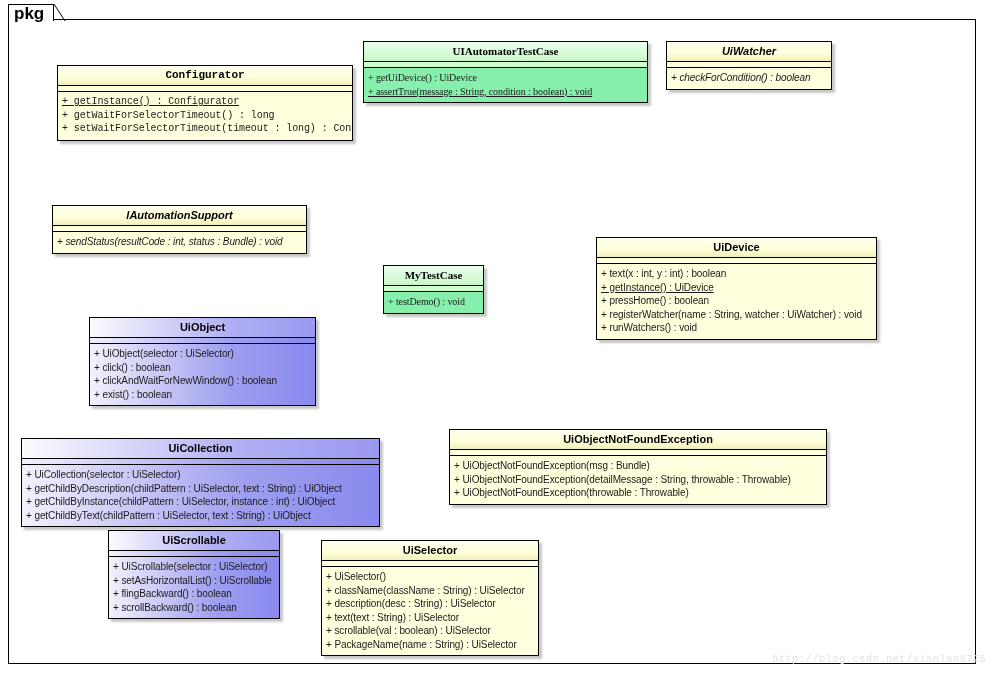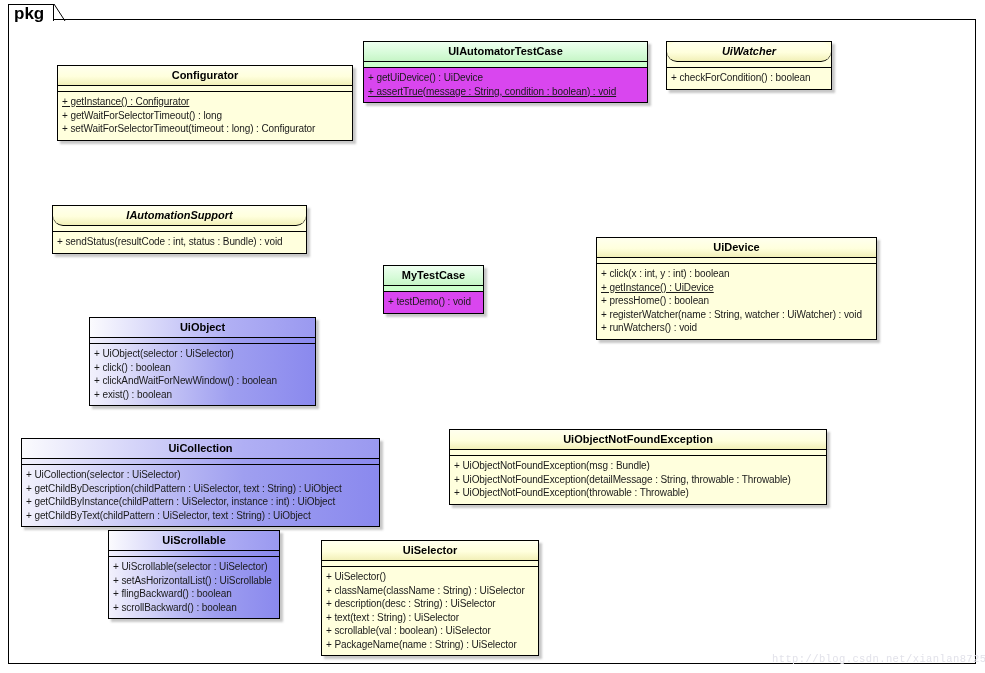--- a/index.html
+++ b/index.html
@@ -72,29 +72,29 @@
   }
   .cls-body {
     padding: 3px 4px 4px 4px;
   }
   .cls-body div {
     line-height: 13.5px;
     white-space: nowrap;
     letter-spacing: -0.1px;
   }
   .static { text-decoration: underline; }
-  .iface .cls-title { font-style: italic; border-radius: 10px; }
-  .iface .cls-body div { }
+  .iface .cls-title { font-style: italic; }
+  .iface .cls-body div { font-style: italic; }
 
   
   .yellow { background: #ffffdd; }
   .yellow .cls-title { background: linear-gradient(to bottom,#ffffee 0%,#ffffdd 55%,#f2f0b8 100%); }
   .yellow .cls-gap { background: #ffffdd; }
 
-  .green { background: #d946ef; }
+  .green { background: #86efac; font-family: Liberation Serif, serif; }
   .green .cls-title { background: linear-gradient(to bottom,#eefff0 0%,#d6fbd8 60%,#c6f5c6 100%); }
   .green .cls-gap { background: #ccffcc; }
 
   .blue { background: linear-gradient(to right,#f2f1fc 0%,#9f9ff0 62%,#8a89ee 100%); }
   .blue .cls-title { background: linear-gradient(to right,#fbfbfe 0%,#b0afF4 62%,#9a99f0 100%); }
   .blue .cls-gap { background: linear-gradient(to right,#f2f1fc 0%,#9f9ff0 62%,#8a89ee 100%); }
 
   .watermark {
     position: absolute;
     left: 772px; top: 653px;
@@ -148,21 +148,21 @@
 <div class="pkg-frame"></div>
 <div class="pkg-tab">
   <span>pkg</span>
 </div>
 <div class="pkg-tab-diag">
   <svg width="12" height="18" viewBox="0 0 12 18">
     <path d="M 0,0 L 11,17" stroke="#000" stroke-width="1" fill="none"></path>
   </svg>
 </div>
 
-<div class="cls yellow" style="left:57px; top:65px; width:296px;">
+<div class="cls yellow" style="left:57px; top:65px; width:296px;font-family:Liberation Mono, monospace;">
   <div class="cls-title">Configurator</div>
   <div class="cls-gap"></div>
   <div class="cls-body">
     <div class="static">+ getInstance() : Configurator</div>
     <div>+ getWaitForSelectorTimeout() : long</div>
     <div>+ setWaitForSelectorTimeout(timeout : long) : Configurator</div>
   </div>
 </div>
 
 <div class="cls green" style="left:363px; top:41px; width:285px;">
@@ -187,21 +187,21 @@
   <div class="cls-gap"></div>
   <div class="cls-body">
     <div>+ sendStatus(resultCode : int, status : Bundle) : void</div>
   </div>
 </div>
 
 <div class="cls yellow" style="left:596px; top:237px; width:281px;">
   <div class="cls-title">UiDevice</div>
   <div class="cls-gap"></div>
   <div class="cls-body">
-    <div>+ click(x : int, y : int) : boolean</div>
+    <div>+ text(x : int, y : int) : boolean</div>
     <div class="static">+ getInstance() : UiDevice</div>
     <div>+ pressHome() : boolean</div>
     <div>+ registerWatcher(name : String, watcher : UiWatcher) : void</div>
     <div>+ runWatchers() : void</div>
   </div>
 </div>
 
 <div class="cls green" style="left:383px; top:265px; width:101px;">
   <div class="cls-title">MyTestCase</div>
   <div class="cls-gap"></div>

